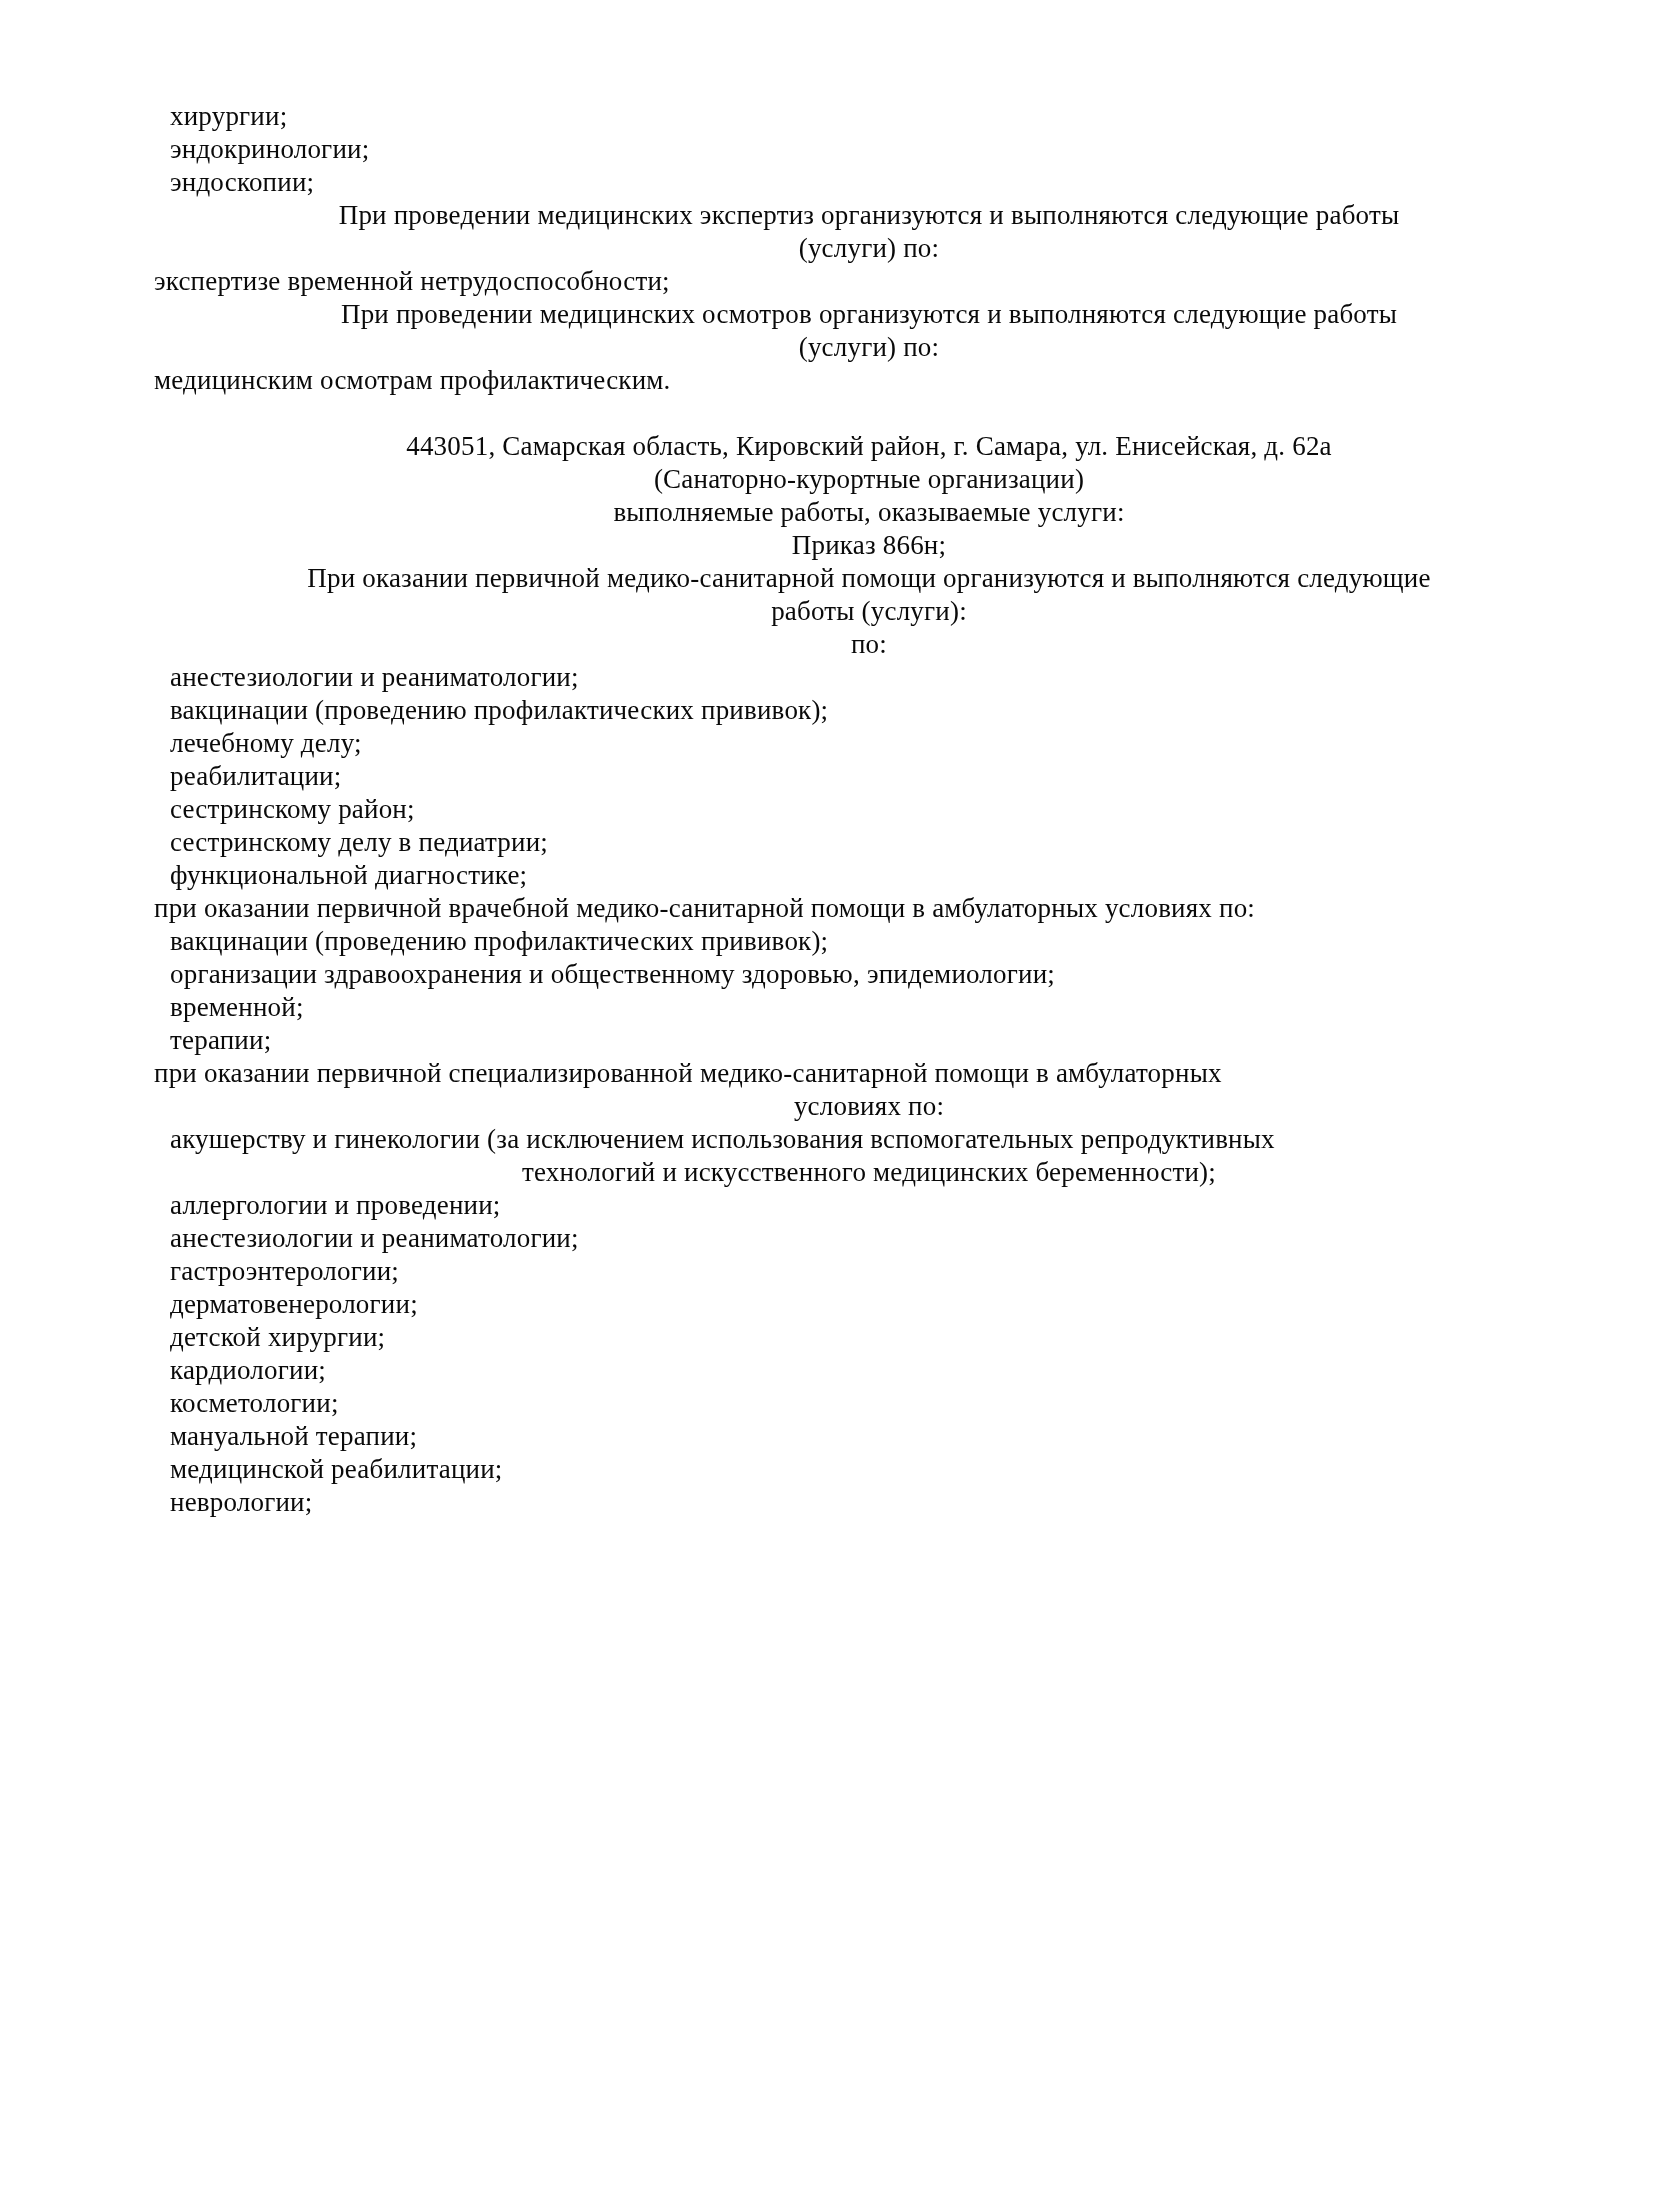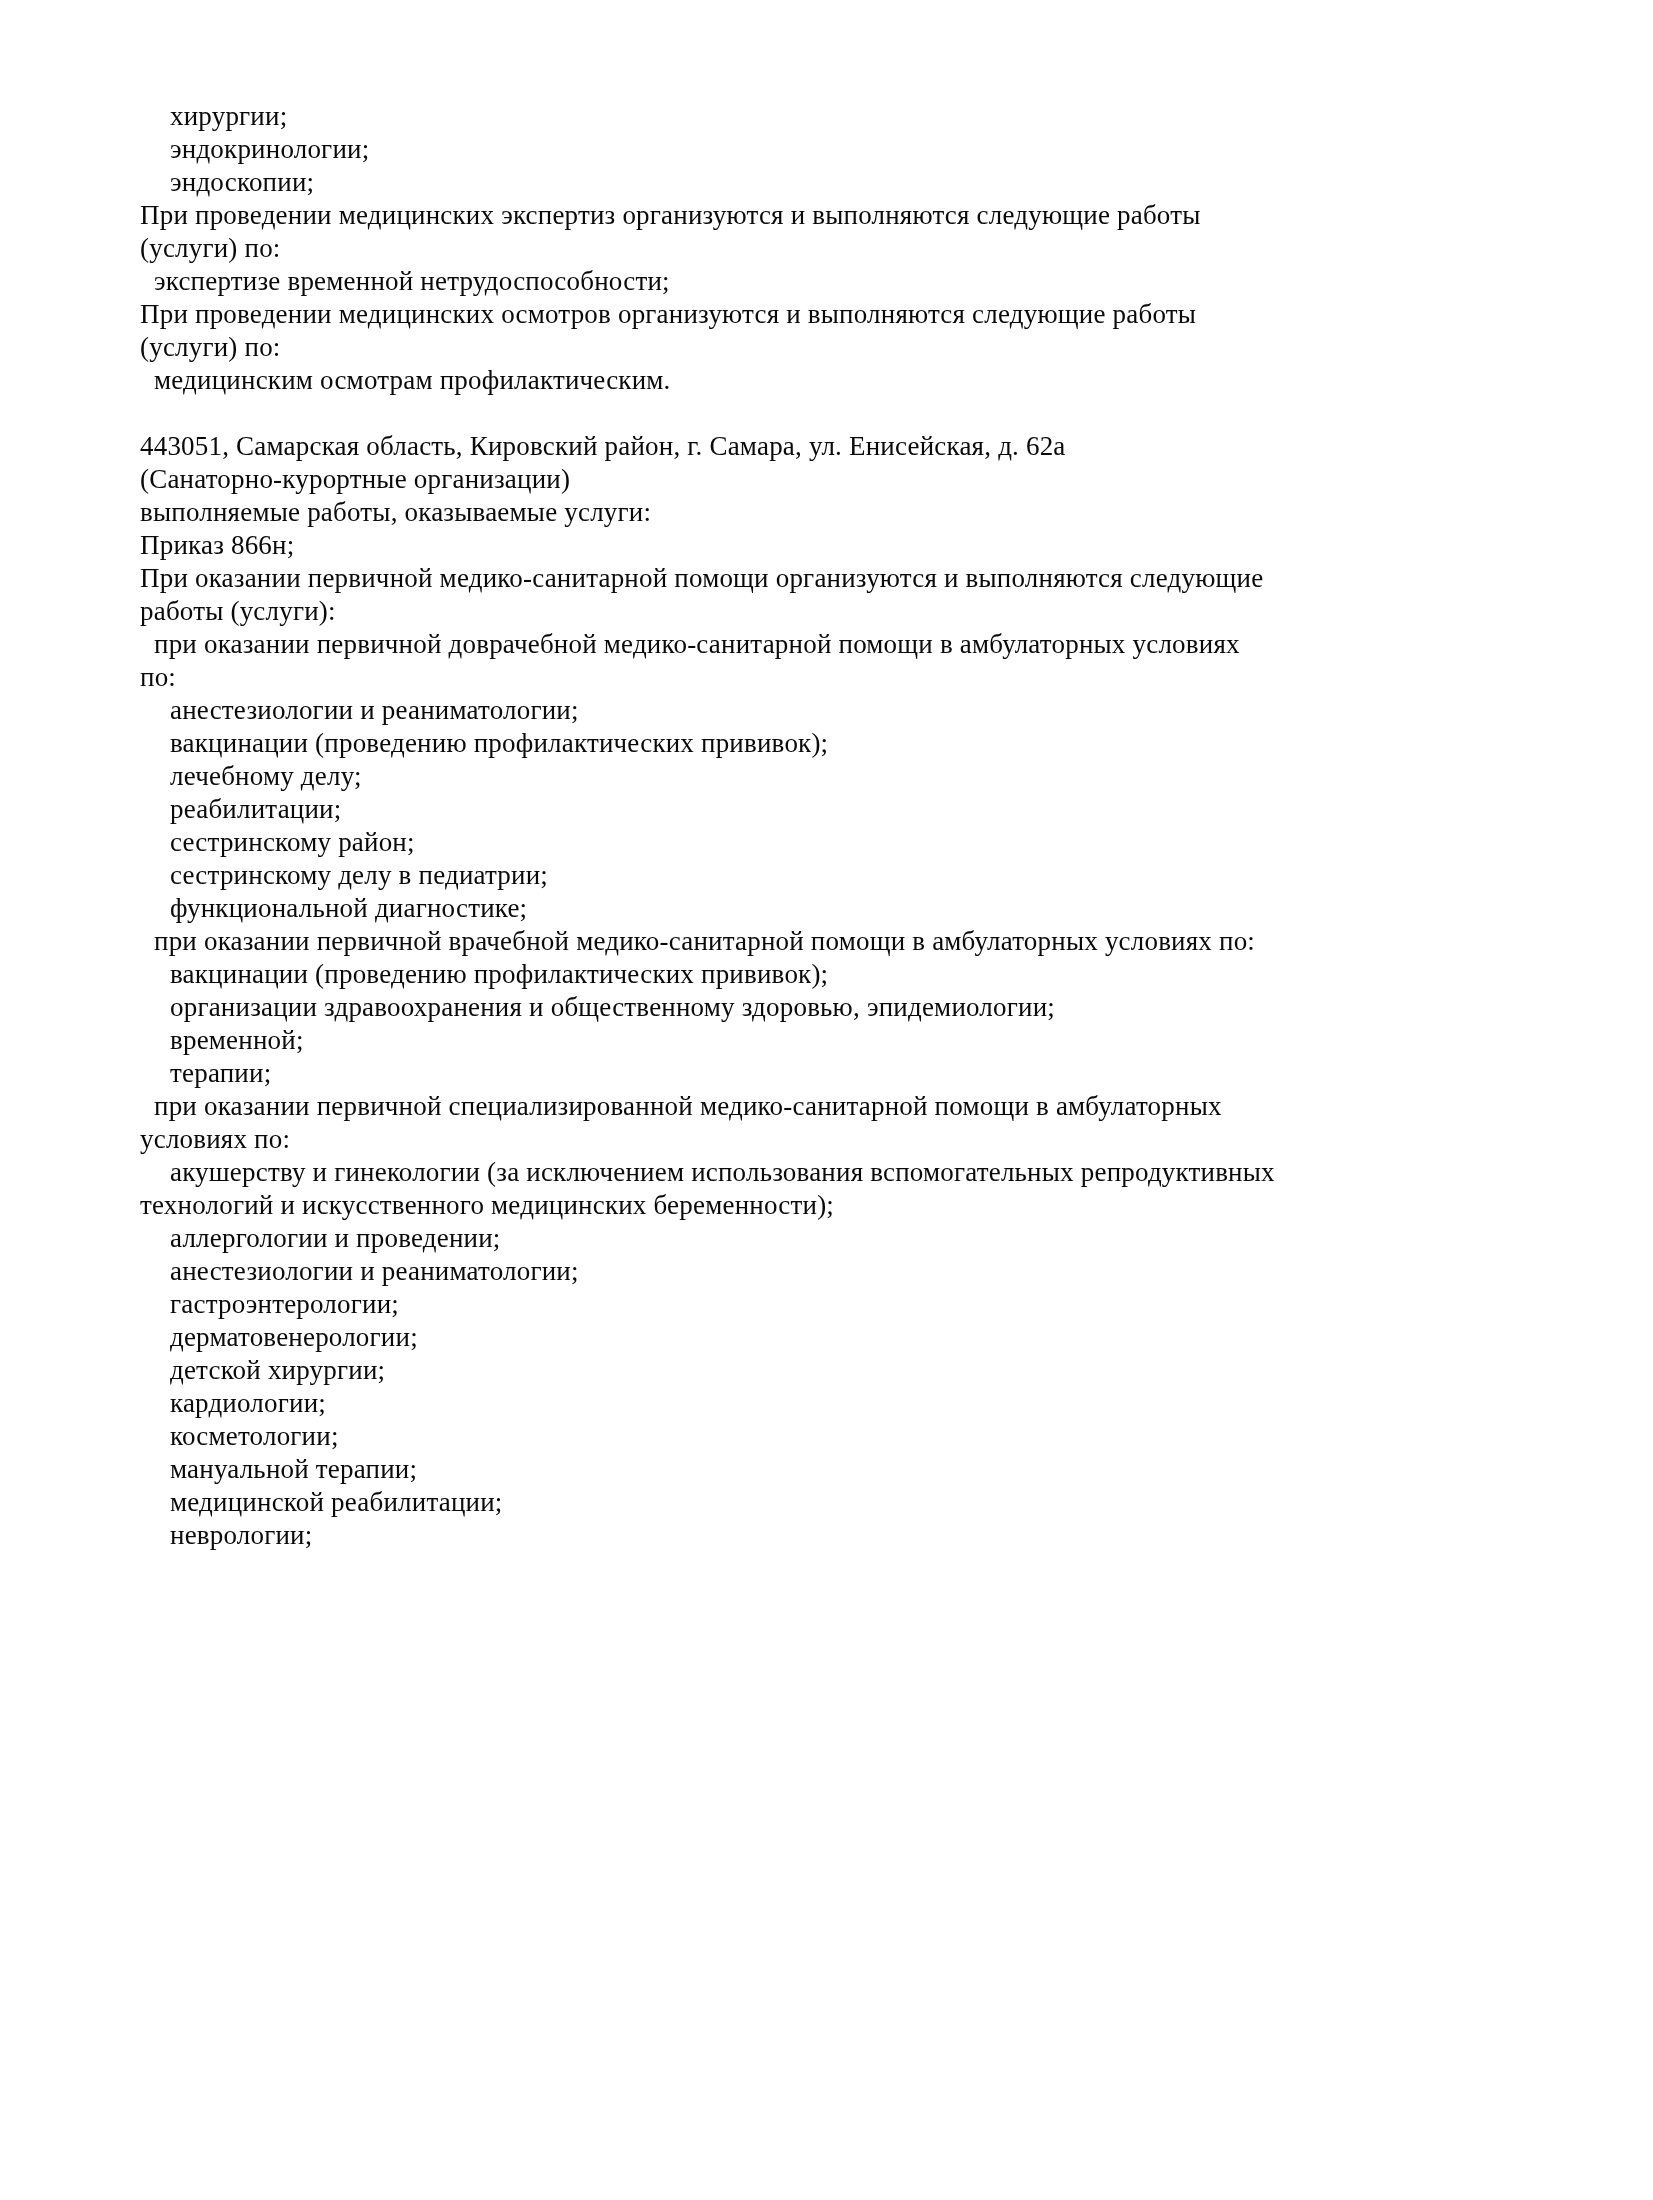--- a/index.html
+++ b/index.html
@@ -23,21 +23,21 @@
     left: 140px;
     right: 55px;
   }
   .line {
     font-size: 27px;
     line-height: 33px;
     height: 33px;
     white-space: nowrap;
     letter-spacing: 0.2px;
   }
-  .indent-0 { padding-left: 0; }
+  .indent-0 { padding-left: 0; text-align: center; }
   .indent-1 { padding-left: 14px; }
   .indent-2 { padding-left: 30px; }
 </style>
 </head>
 <body>
 
 <div class="page">
   <div class="doc-body">
       <div class="line indent-2">хирургии;</div>
       <div class="line indent-2">эндокринологии;</div>
@@ -48,21 +48,20 @@
       <div class="line indent-0">При проведении медицинских осмотров организуются и выполняются следующие работы</div>
       <div class="line indent-0">(услуги) по:</div>
       <div class="line indent-1">медицинским осмотрам профилактическим.</div>
       <div class="line indent-0"></div>
       <div class="line indent-0">443051, Самарская область, Кировский район, г. Самара, ул. Енисейская, д. 62а</div>
       <div class="line indent-0">(Санаторно-курортные организации)</div>
       <div class="line indent-0">выполняемые работы, оказываемые услуги:</div>
       <div class="line indent-0">Приказ 866н;</div>
       <div class="line indent-0">При оказании первичной медико-санитарной помощи организуются и выполняются следующие</div>
       <div class="line indent-0">работы (услуги):</div>
-      <div class="line indent-1">при оказании первичной доврачебной медико-санитарной помощи в амбулаторных условиях</div>
       <div class="line indent-0">по:</div>
       <div class="line indent-2">анестезиологии и реаниматологии;</div>
       <div class="line indent-2">вакцинации (проведению профилактических прививок);</div>
       <div class="line indent-2">лечебному делу;</div>
       <div class="line indent-2">реабилитации;</div>
       <div class="line indent-2">сестринскому район;</div>
       <div class="line indent-2">сестринскому делу в педиатрии;</div>
       <div class="line indent-2">функциональной диагностике;</div>
       <div class="line indent-1">при оказании первичной врачебной медико-санитарной помощи в амбулаторных условиях по:</div>
       <div class="line indent-2">вакцинации (проведению профилактических прививок);</div>

